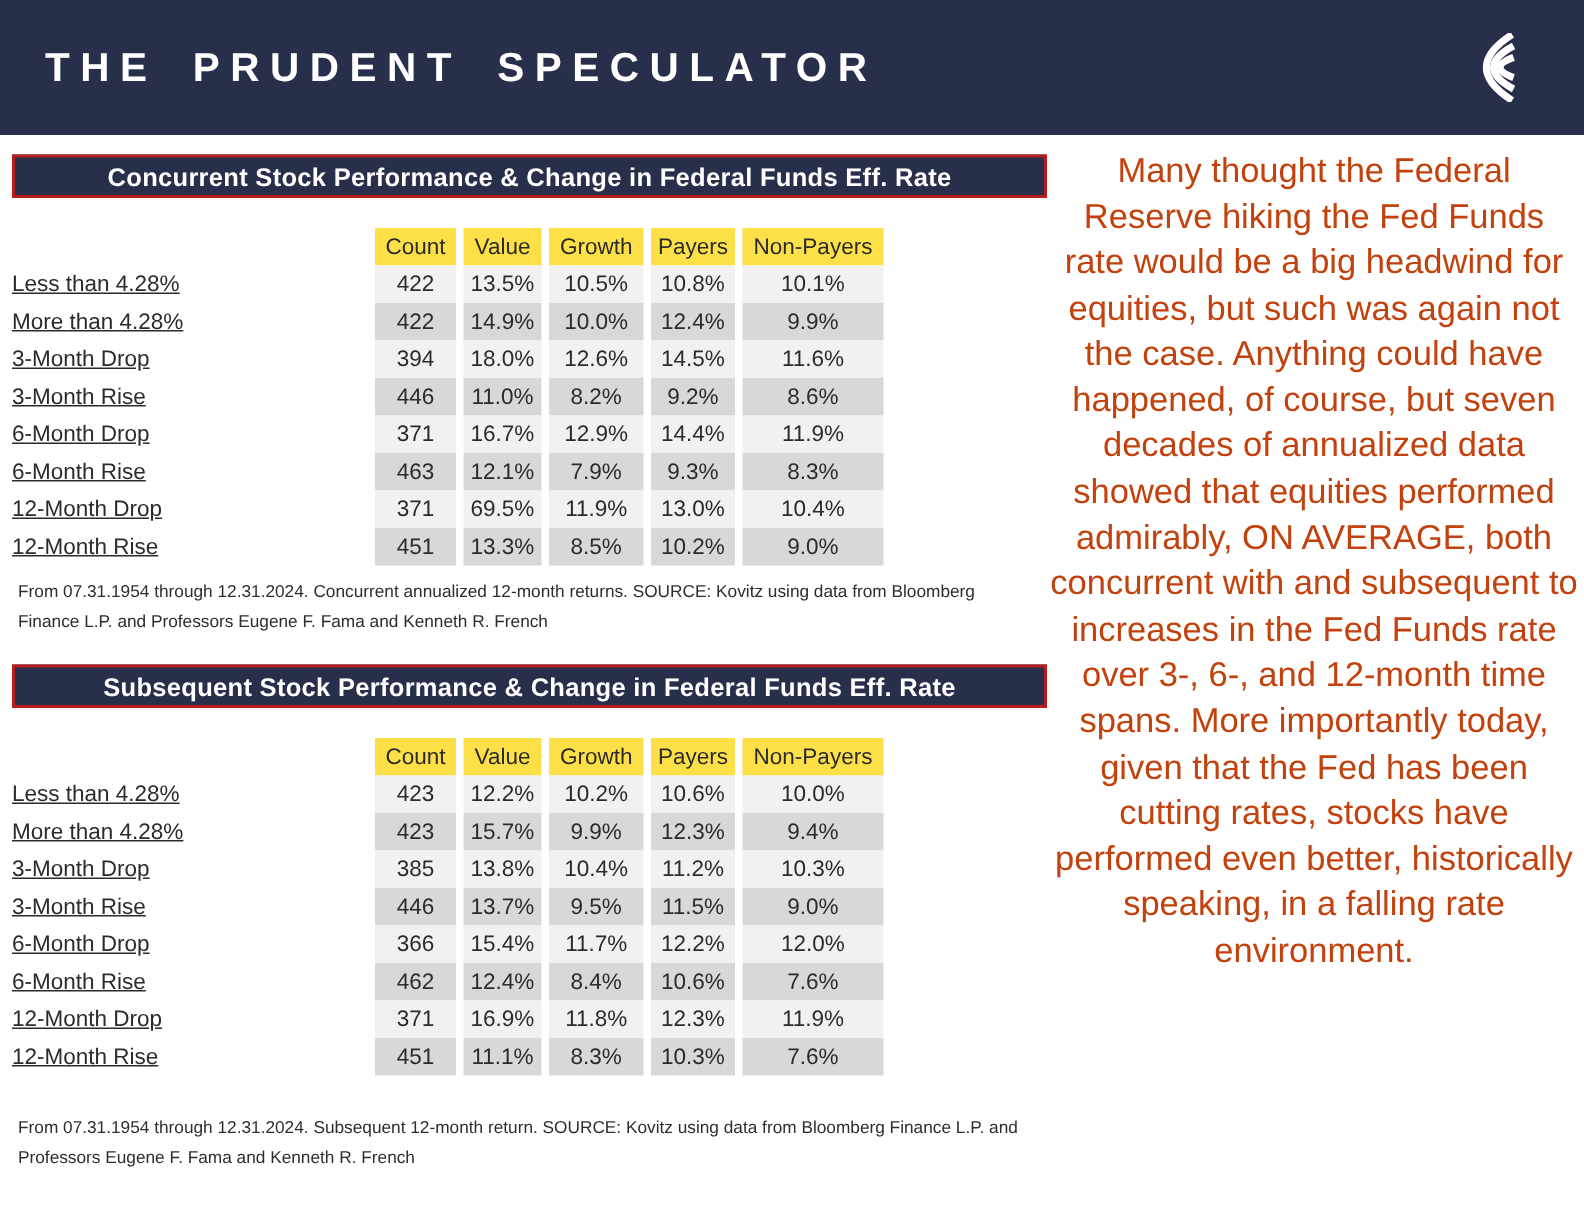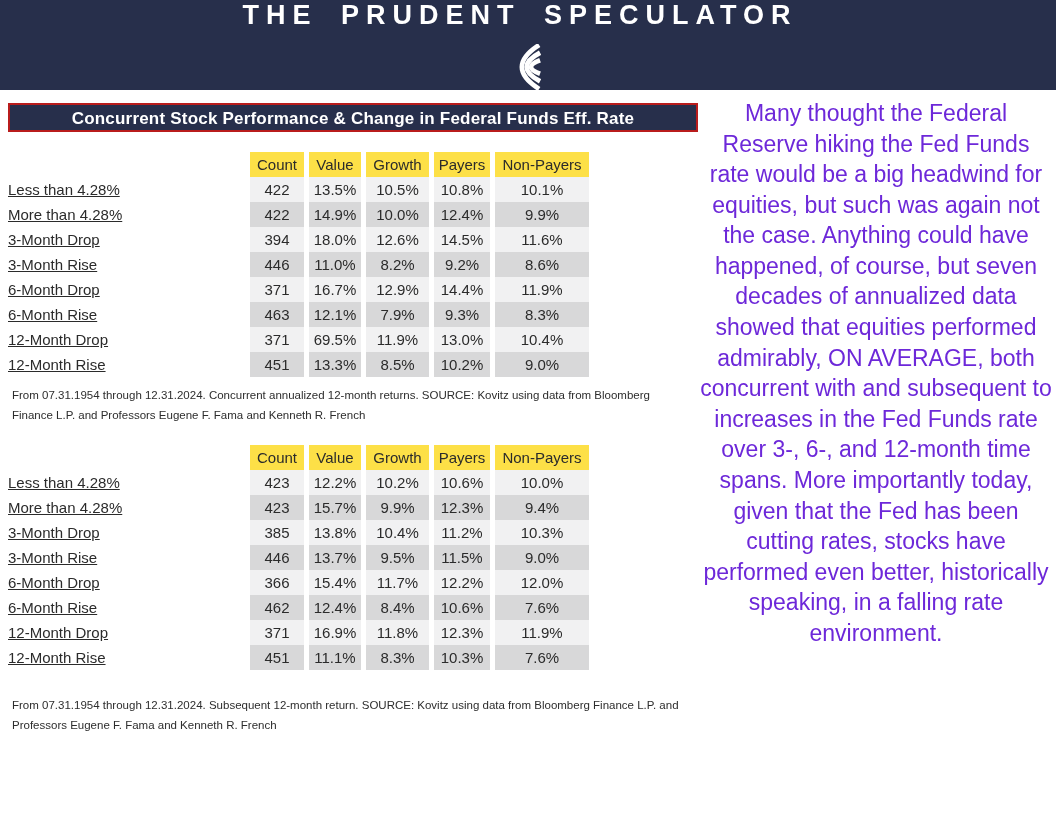--- a/index.html
+++ b/index.html
@@ -10,21 +10,20 @@
     font-family: "Liberation Sans", sans-serif;
     overflow: hidden;
   }
   .page { position: relative; width: 1056px; height: 816px; }
 
   
   .masthead {
     height: 90px; background: #272f4b;
     display: flex; align-items: center; justify-content: space-between;
     padding: 0 46px 0 30px;
-    flex-direction: column;
   }
   .masthead h1 {
     margin: 0; color: #ffffff;
     font-size: 27px; font-weight: 800;
     letter-spacing: 7px; word-spacing: 9px;
     white-space: nowrap;
   }
   .logo svg { display: block; }
 
   
@@ -65,21 +64,21 @@
 
   .footnote {
     margin: 8px 0 0 12px; width: 676px;
     font-size: 11.5px; line-height: 1.75; color: #2d2d2d;
   }
   .footnote-2 { margin-top: 25px; }
 
   
   .right-col {
     position: absolute; top: 98px; left: 700px; width: 352px;
-    color: #6d28d9; font-size: 23px; line-height: 1.33;
+    color: #c2410c; font-size: 23px; line-height: 1.33;
     text-align: center;
   }
 </style>
 </head>
 <body>
 
 <div class="page">
 
   <div class="masthead">
     <h1>THE PRUDENT SPECULATOR</h1>
@@ -178,20 +177,21 @@
             <td class="val">13.3%</td>
             <td class="val">8.5%</td>
             <td class="val">10.2%</td>
             <td class="val">9.0%</td>
           </tr>
         </tbody>
     </table>
 
     <div class="footnote">From 07.31.1954 through 12.31.2024. Concurrent annualized 12-month returns. SOURCE: Kovitz using data from Bloomberg Finance L.P. and Professors Eugene F. Fama and Kenneth R. French</div>
 
+    <div class="table-title title-2">Subsequent Stock Performance &amp; Change in Federal Funds Eff. Rate</div>
 
     <table class="data">
       <colgroup>
         <col class="c-label">
           <col class="c-count">
           <col class="c-value">
         <col class="c-growth">
           <col class="c-payers">
           <col class="c-nonpayers">
       </colgroup>

